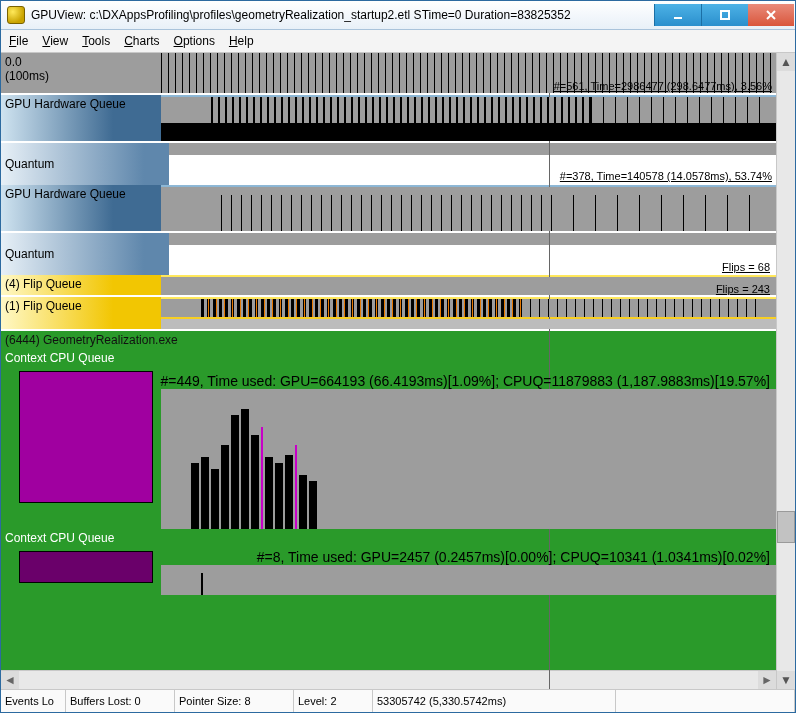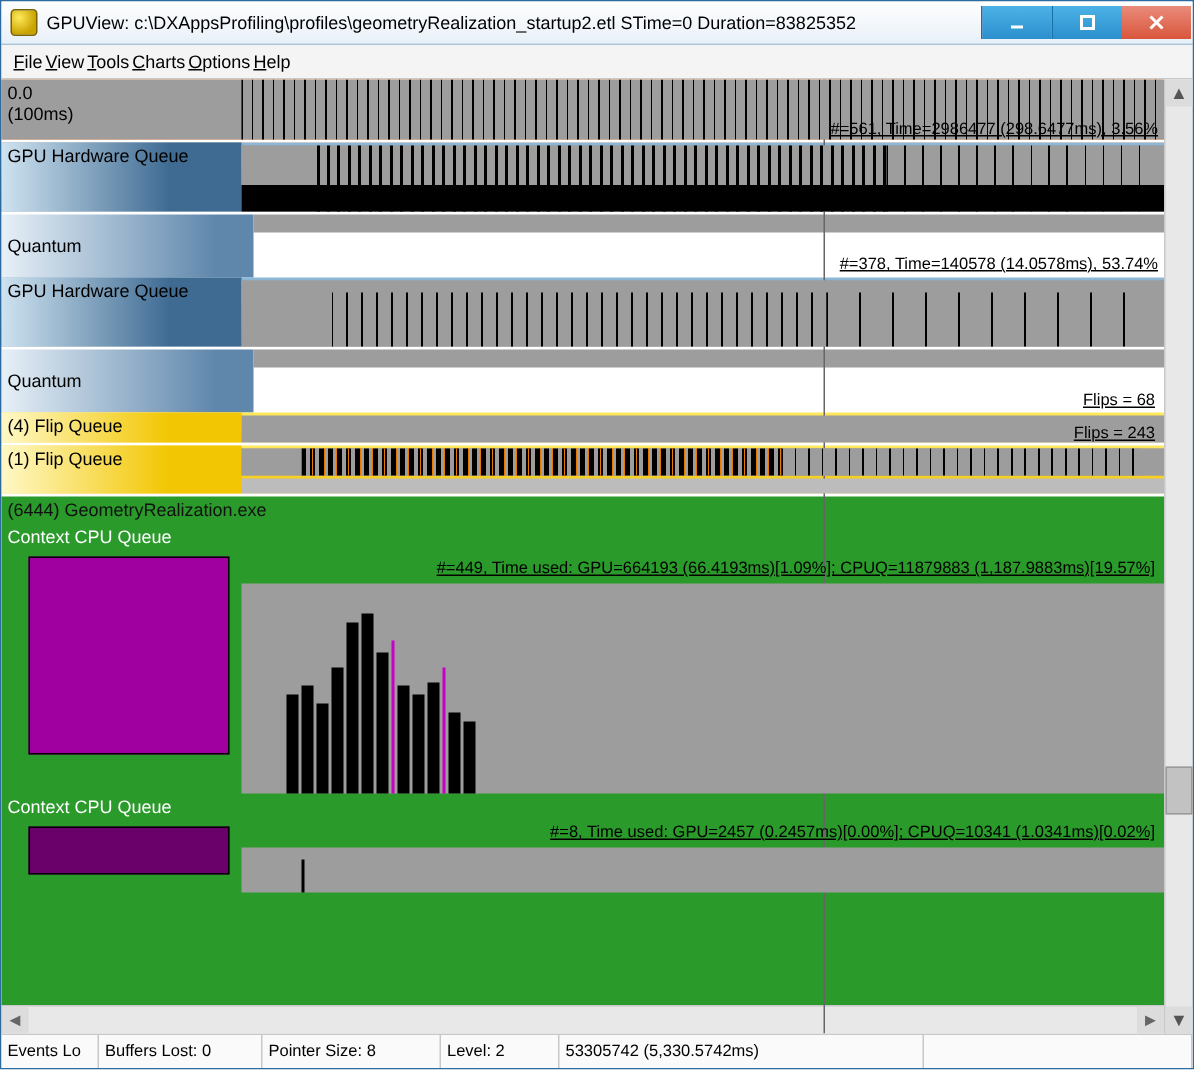--- a/index.html
+++ b/index.html
@@ -5,34 +5,34 @@
   html,body{margin:0;padding:0;font-family:"Segoe UI",Tahoma,sans-serif;font-size:12px;background:#fff;width:796px;height:713px;overflow:hidden}
   .window{width:796px;height:713px;border:1px solid #2c6aa0;box-sizing:border-box;display:flex;flex-direction:column}
   .titlebar{height:28px;background:linear-gradient(#fff,#e8f0f8);display:flex;align-items:center;border-bottom:1px solid #a9c3db}
   .app-icon{width:16px;height:16px;margin:0 6px;background:radial-gradient(circle at 30% 30%,#ffe95a,#c9a300 70%);border:1px solid #7a6200;border-radius:3px}
   .title-text{flex:1;color:#000;white-space:nowrap;overflow:hidden;text-overflow:ellipsis}
   .winbtns{display:flex;height:22px;margin-right:1px}
   .winbtn{width:46px;display:flex;align-items:center;justify-content:center;font-family:Arial;color:#fff}
   .btn-min,.btn-max{background:linear-gradient(#4db2e6,#2a8fcd);border-left:1px solid #1b6fa5}
   .btn-close{background:linear-gradient(#e98b7a,#d9563c)}
   .winbtn svg{display:block}
-  .menubar{height:22px;display:flex;align-items:center;padding:0 8px;background:#f4f4f4;border-bottom:1px solid #c8c8c8;gap:2px}
+  .menubar{height:22px;display:flex;align-items:center;padding:0 8px;background:#f4f4f4;border-bottom:1px solid #c8c8c8;gap:14px}
   .menuitem{color:#000}
   .menuitem u{text-decoration:underline}
   .workspace{flex:1;display:flex;flex-direction:row;min-height:0}
   .timeline{flex:1;display:flex;flex-direction:column;overflow:hidden;position:relative}
   .vscroll{width:18px;background:#e8e8e8;display:flex;flex-direction:column;border-left:1px solid #c8c8c8}
   .vscroll .arrow{height:18px;background:#dcdcdc;display:flex;align-items:center;justify-content:center;color:#555}
   .vscroll .thumb{margin-top:440px;height:30px;background:#c2c2c2;border:1px solid #9a9a9a}
   .statusbar{height:22px;border-top:1px solid #c8c8c8;display:flex;align-items:center;background:#fafafa;font-size:11px}
   .statuscell{border-right:1px solid #c8c8c8;padding:0 4px;height:100%;display:flex;align-items:center}
   .lane{display:flex;flex-direction:row;border-bottom:2px solid #fff}
   .lane-label{width:160px;padding:2px 4px;box-sizing:border-box;color:#000}
   .lane-track{flex:1;position:relative}
-  .ruler-lane{background:#f97316}
+  .ruler-lane{background:#15803d}
   .ruler-lane .lane-label{background:#9d9d9d;color:#000}
   .ruler-strip{height:40px;background:#9d9d9d;position:relative}
   .ruler-strip::before{content:"";position:absolute;inset:0;background:repeating-linear-gradient(90deg,#000 0 1px,transparent 1px 7px)}
   .hwqueue{background:linear-gradient(#8fb9d7,#2d557d)}
   .hwqueue .lane-label{background:linear-gradient(90deg,#cfe3f0,#3f6b93 70%)}
   .quantum-row{display:flex}
   .quantum-label{width:160px;background:linear-gradient(90deg,#e7f0f7,#5f87ac 85%);padding:14px 4px}
   .quantum-track{flex:1;height:12px;background:#9d9d9d}
   .track-body{height:44px;background:#9d9d9d;position:relative;margin-top:2px}
   .info{position:absolute;right:4px;top:-15px;font-size:11px;color:#000;text-decoration:underline}
@@ -43,21 +43,21 @@
   .flip-sub{height:10px;background:#bcbcbc;margin-top:2px}
   .proc{background:#2a9a2a}
   .proc-header{display:flex}
   .proc-name{flex:1;padding:2px 4px;color:#111;font-weight:normal}
   .ctx-stack{display:flex;flex-direction:column}
   .ctx-row{display:flex;align-items:flex-start}
   .ctx-label{width:160px;padding:2px 4px;color:#ffffff}
   .ctx-icon{width:132px;min-height:120px;margin:4px 10px 6px 18px}
   .purple-box{width:132px;height:130px;background:#a000a0;border:1px solid #000}
   .ctx-graph{flex:1;background:#9d9d9d;height:140px;position:relative;margin-top:22px}
-  .ctx-info{position:absolute;right:6px;top:-16px;font-size:11px;color:#000;text-decoration:underline;white-space:nowrap}
+  .ctx-info{position:absolute;right:6px;top:-16px;font-size:14px;color:#000;white-space:nowrap}
   
   .playhead{position:absolute;top:0;bottom:0;width:0;border-left:1px solid #666;left:548px;pointer-events:none}
   
   .spikes-a{position:absolute;inset:0;background:
      linear-gradient(transparent 60%,#000 60%) 0 0/100% 100% no-repeat,
      repeating-linear-gradient(90deg,#000 0 2px,transparent 2px 7px) 50px 0/380px 100% no-repeat,
      repeating-linear-gradient(90deg,#000 0 1px,transparent 1px 12px) 430px 0/170px 100% no-repeat;
      background-color:#9d9d9d;opacity:1}
   .spikes-b{position:absolute;inset:0;background:
      repeating-linear-gradient(90deg,#000 0 1px,transparent 1px 10px) 60px 8px/330px 36px no-repeat,

